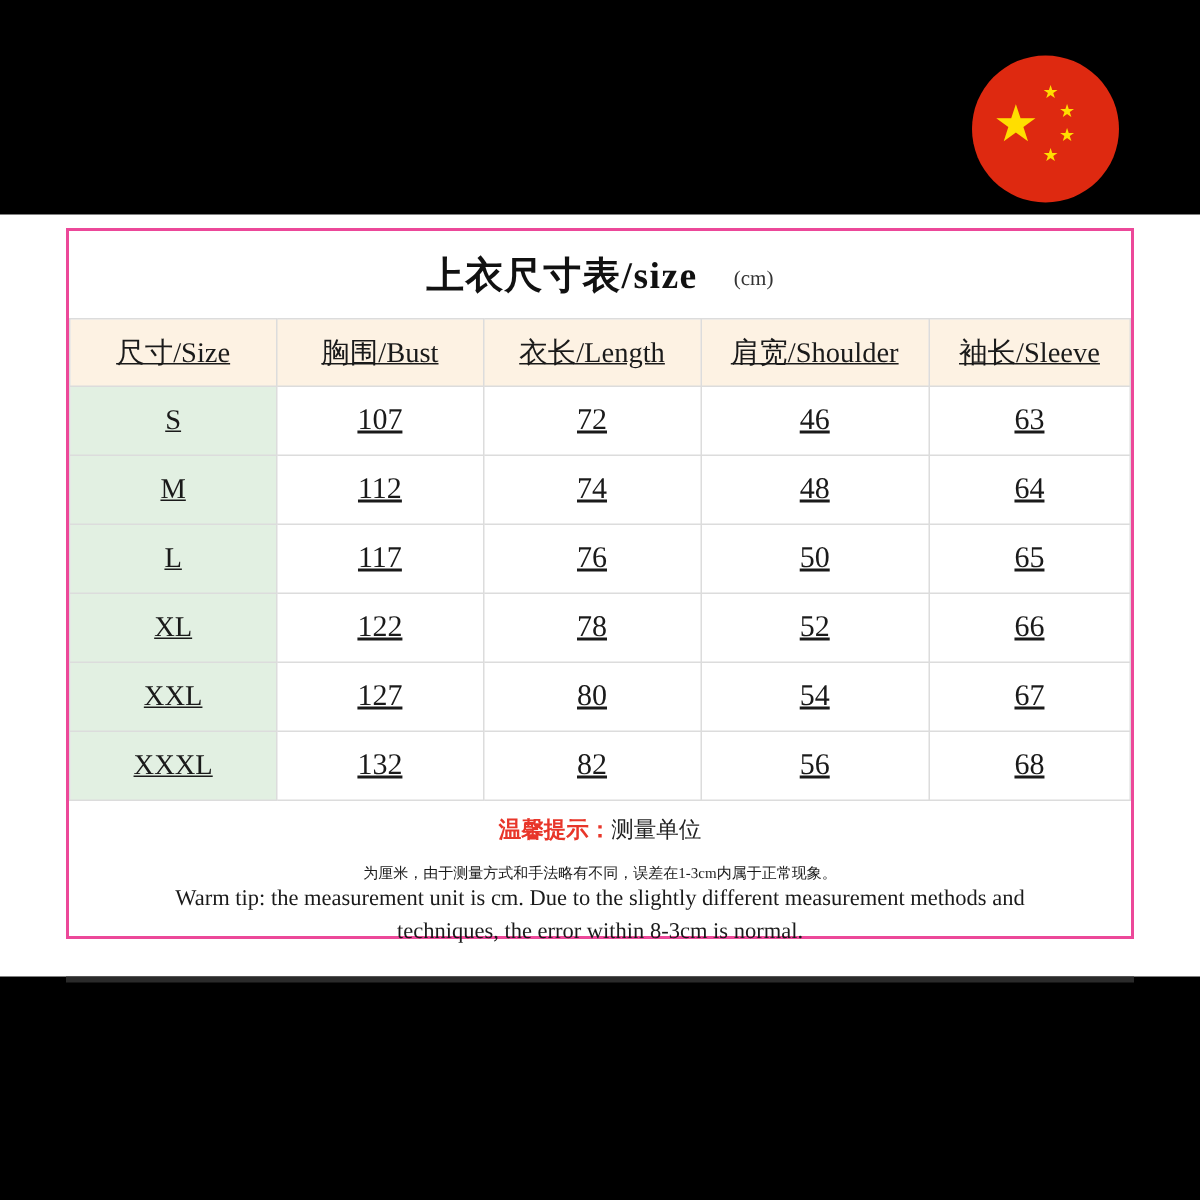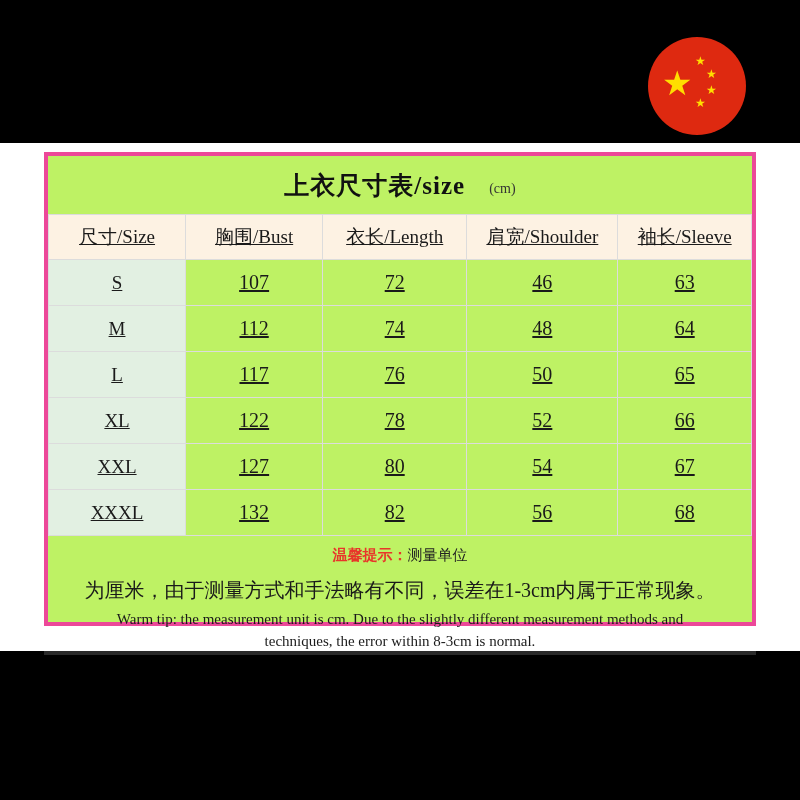--- a/index.html
+++ b/index.html
@@ -48,22 +48,22 @@
   .star-s3  { font-size: 12px; left: 58px; top: 47px; }
   .star-s4  { font-size: 12px; left: 47px; top: 60px; }
 
   
   #size-card {
     position: absolute;
     left: 44px;
     top: 152px;
     width: 712px;
     height: 474px;
-    background: #bef264;
-    border: 4px solid #ec4899;
+    background: #ffffff;
+    border: 2px solid #ec4899;
     box-sizing: border-box;
   }
 
   #card-title {
     height: 58px;
     display: flex;
     align-items: center;
     justify-content: center;
     gap: 8px;
   }
@@ -121,23 +121,22 @@
     margin-bottom: 12px;
   }
   #tip-line1 .tip-head {
     color: #e8362a;
     font-weight: bold;
   }
   #tip-line1 .tip-unit {
     color: #222222;
   }
   #tip-line2 {
-    font-size: 20px;
+    font-size: 10px;
     color: #1a1a1a;
-    margin-bottom: 5px;
   }
   #tip-en {
     font-size: 15px;
     color: #1a1a1a;
     line-height: 1.45;
   }
 
   
   #bottom-sliver {
     position: absolute;

